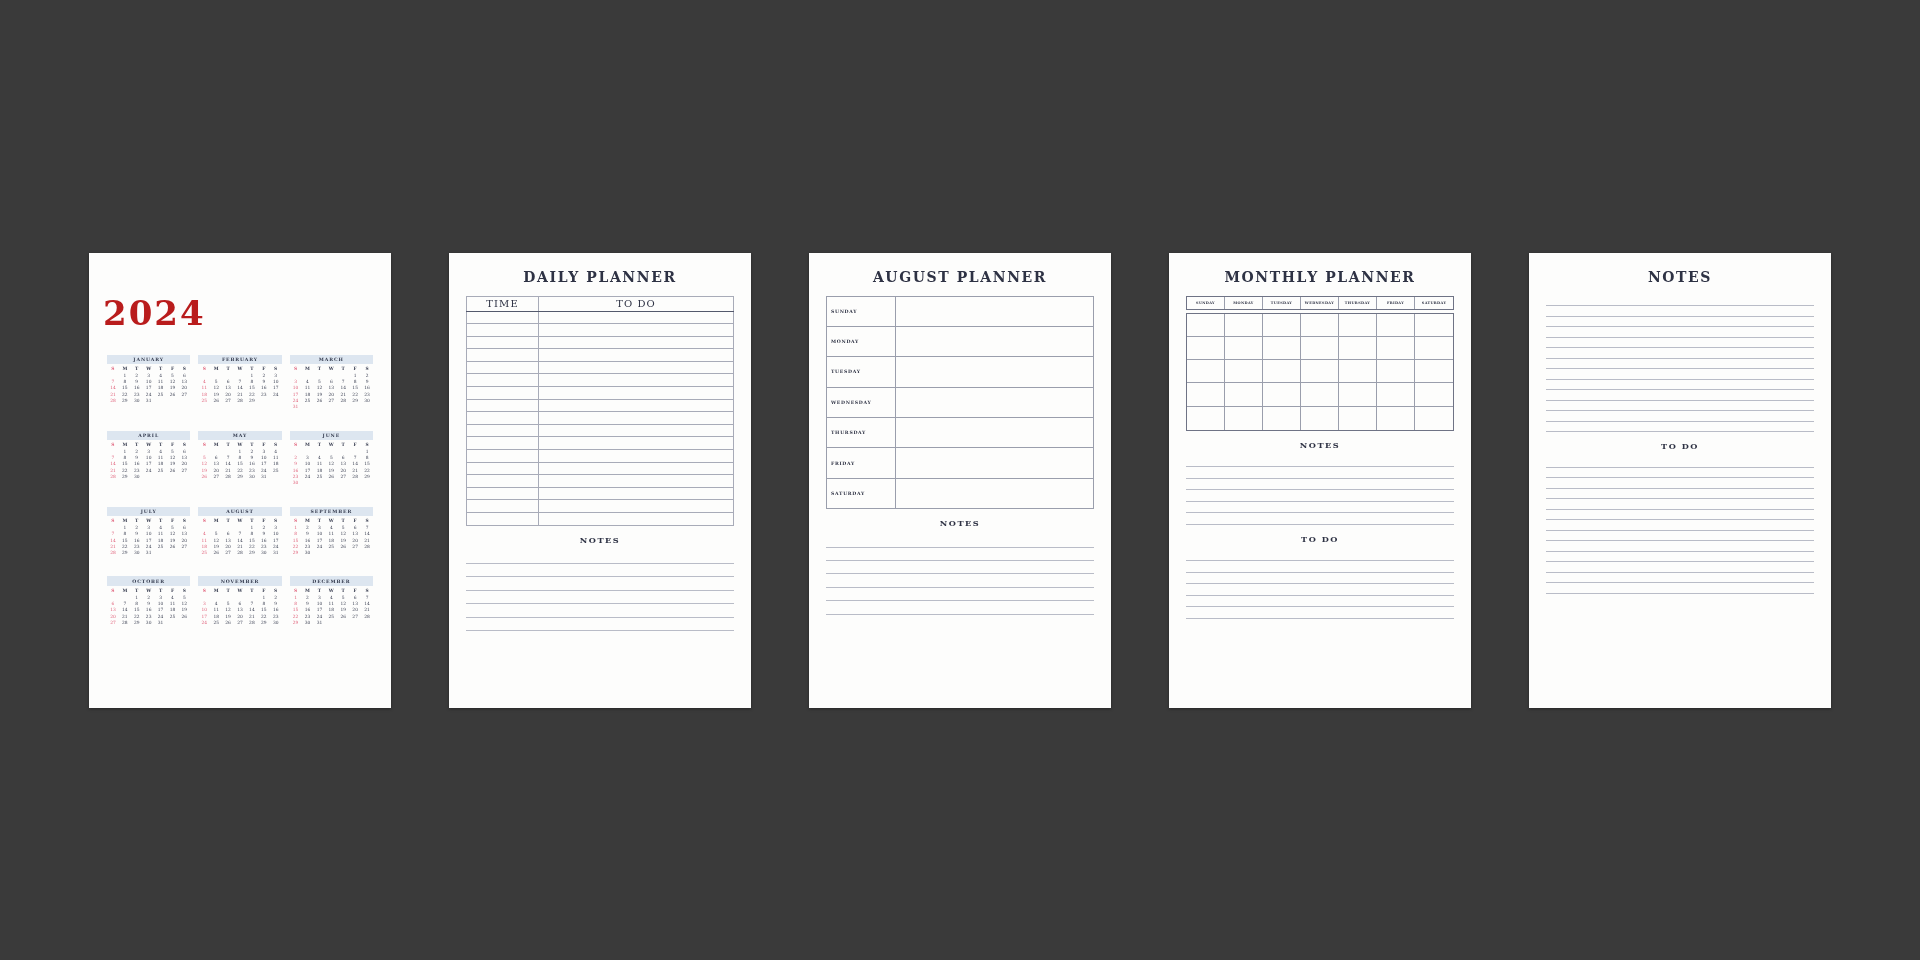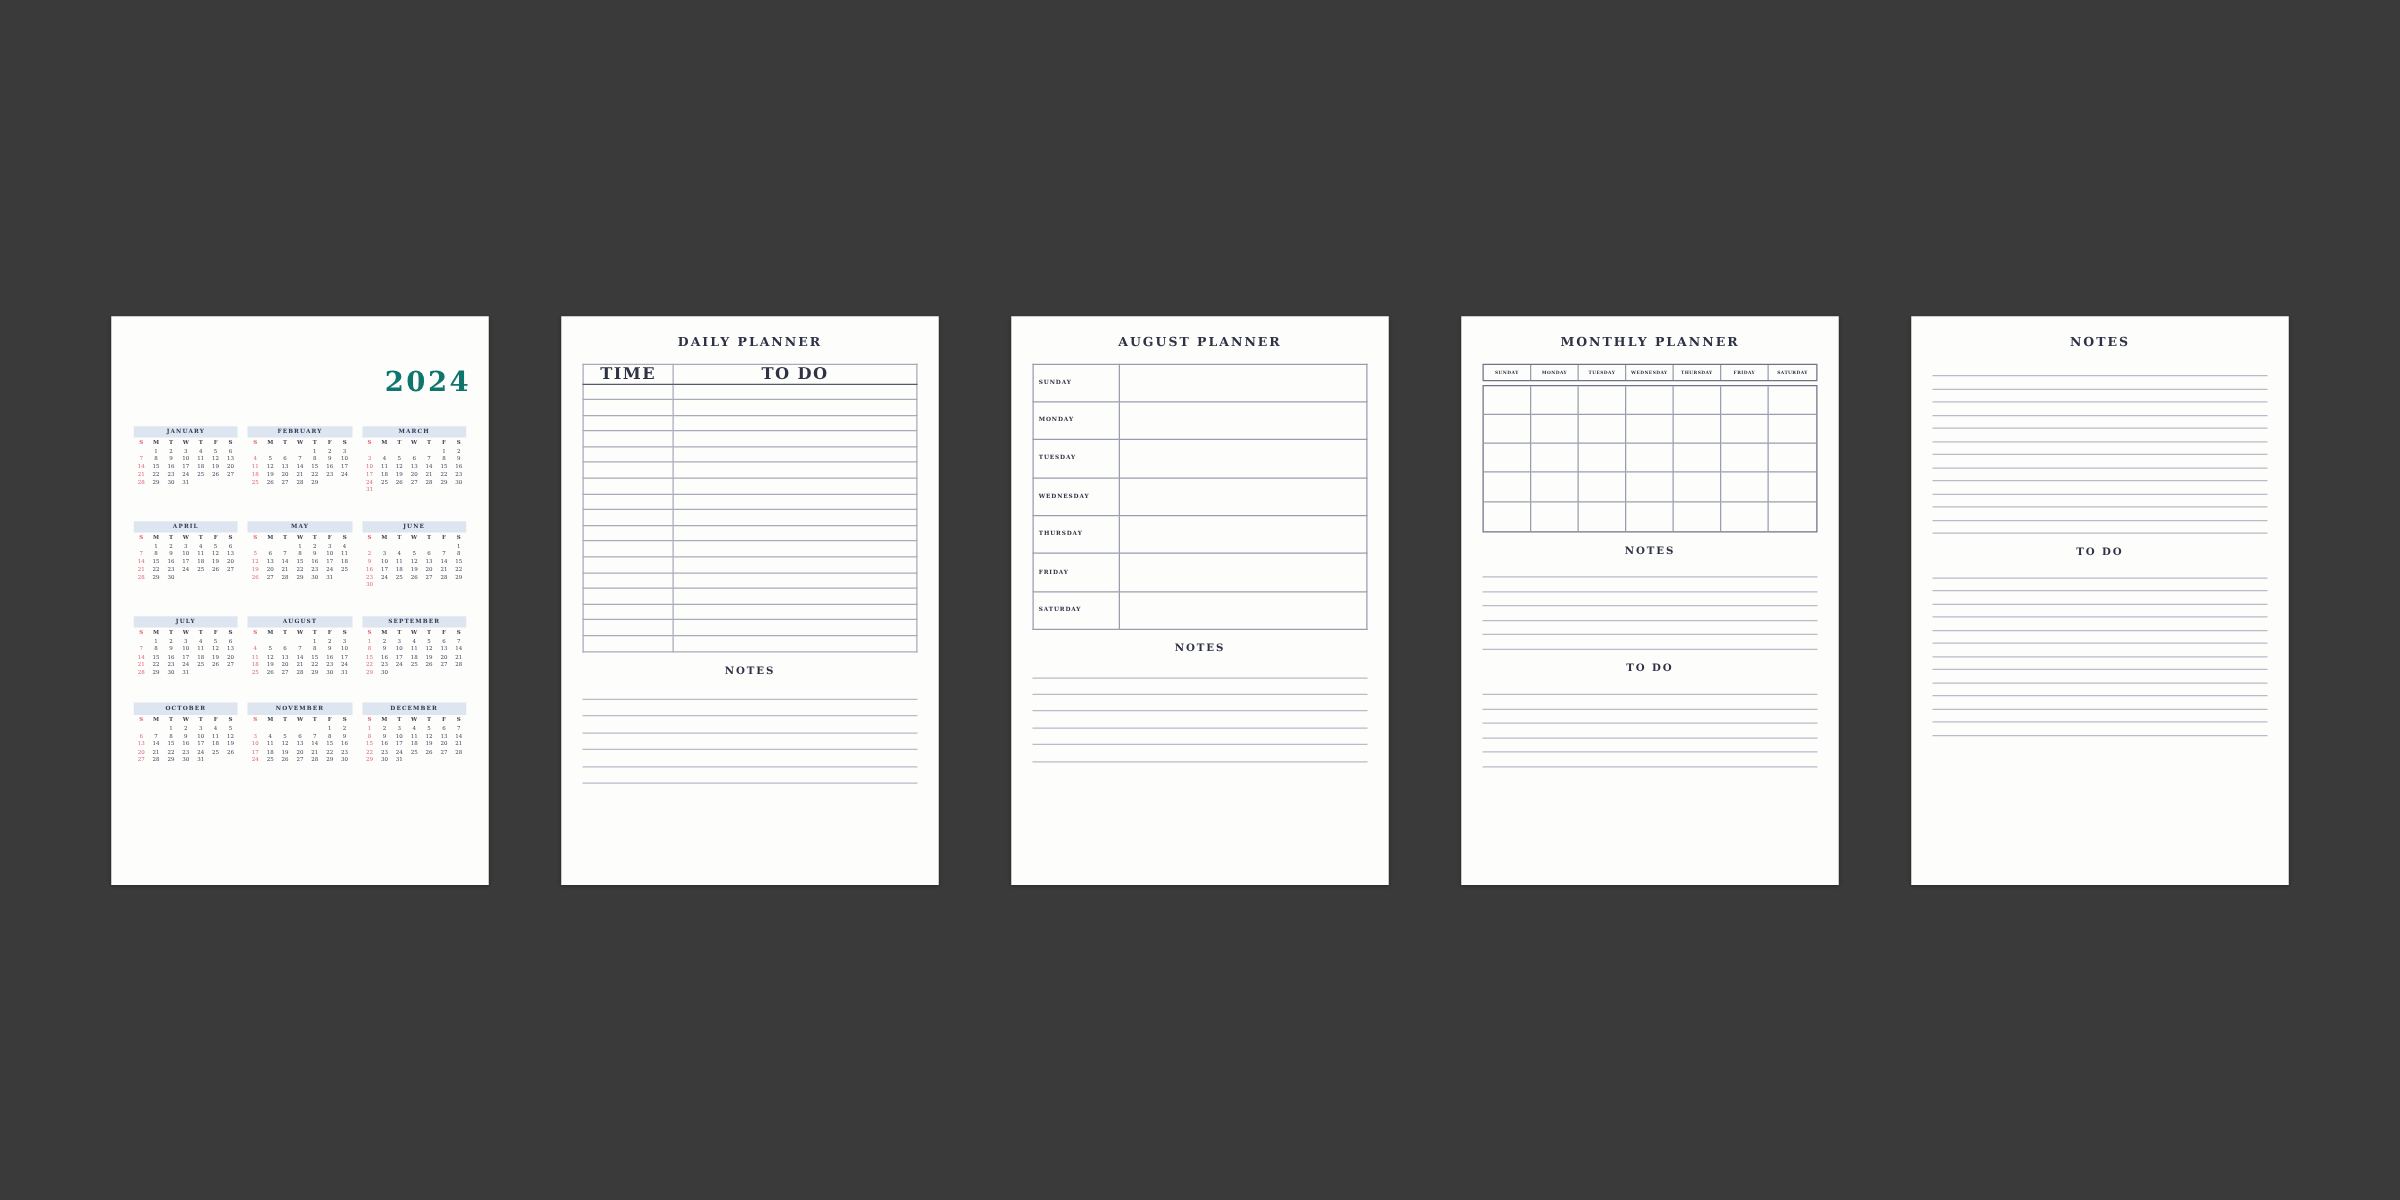--- a/index.html
+++ b/index.html
@@ -30,44 +30,44 @@
     padding: 16px 17px 14px 17px;
     display: flex;
     flex-direction: column;
     position: relative;
   }
 
   
   .sheet-title {
     text-align: center;
     font-family: "DejaVu Serif", serif;
-    font-size: 10px;
+    font-size: 14px;
     letter-spacing: 1.6px;
     color: #2e3244;
     font-weight: 700;
     margin-bottom: 11px;
   }
   .section-title {
     text-align: center;
     font-family: "DejaVu Serif", serif;
     font-size: 8.2px;
     letter-spacing: 1.5px;
     color: #2e3244;
     font-weight: 700;
     margin: 9px 0 6px 0;
   }
 
   
   .year-sheet { padding: 18px 14px 14px 14px; }
   .year-title {
-    text-align: right;
+    text-align: left;
     font-family: "DejaVu Serif", serif;
-    font-size: 22px;
+    font-size: 34px;
     font-weight: 700;
-    color: #0f766e;
+    color: #b91c1c;
     letter-spacing: 2px;
     margin-top: 22px;
     margin-bottom: 22px;
   }
   .months-grid {
     display: grid;
     grid-template-columns: repeat(3, 1fr);
     grid-template-rows: repeat(4, auto);
     gap: 20px 8px;
     padding: 0 4px;
@@ -112,23 +112,23 @@
     border: 1px solid #8b8fa0;
     border-collapse: collapse;
     width: 100%;
   }
   .daily-table th, .daily-table td {
     border: 1px solid #a8abb8;
     height: 12.6px;
   }
   .daily-table th {
     font-family: "DejaVu Serif", serif;
-    font-size: 13px;
+    font-size: 10px;
     letter-spacing: 1.1px;
-    font-weight: 700;
+    font-weight: 400;
     color: #2e3244;
     height: 15px;
     border-bottom: 1px solid #54596c;
   }
   .daily-table .col-time { width: 27%; }
 
   
   .lines { display: flex; flex-direction: column; }
   .lines .rule {
     border-bottom: 1px solid #b9bcc7;

